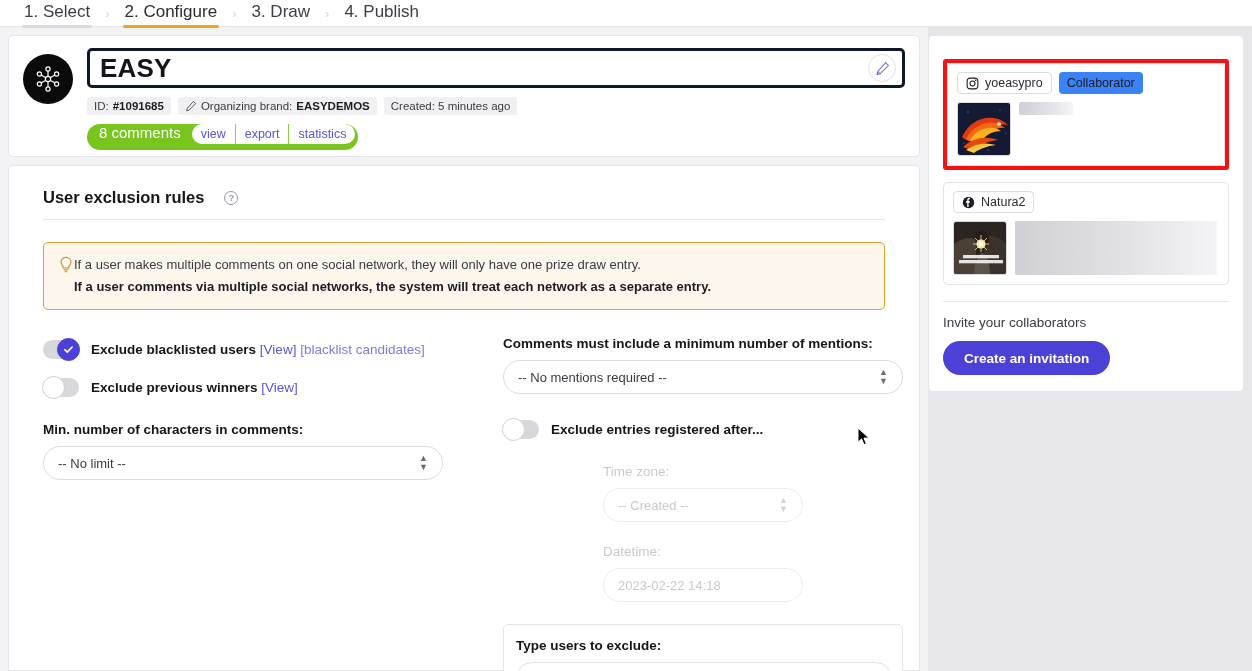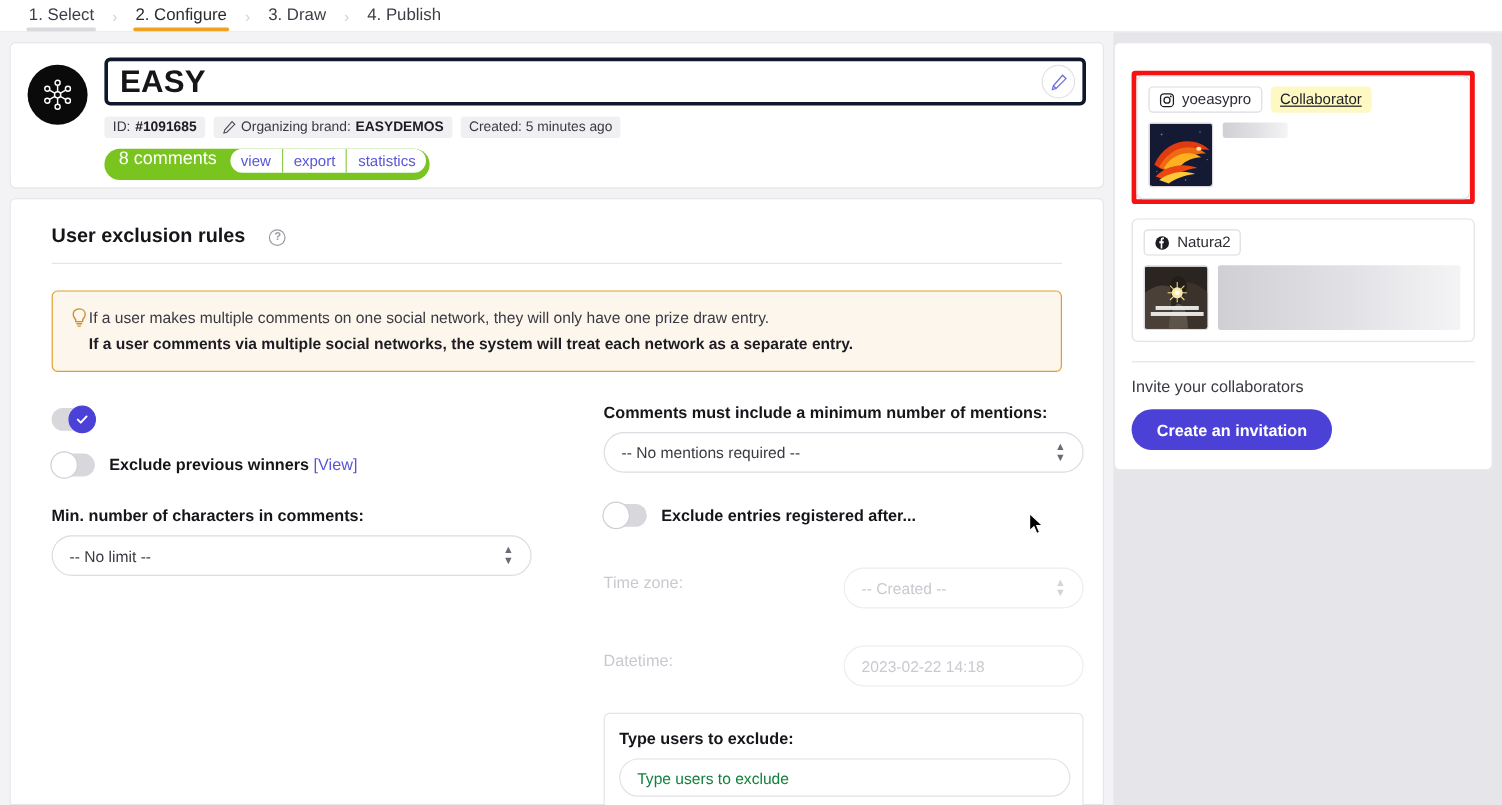--- a/index.html
+++ b/index.html
@@ -14,21 +14,21 @@
   
   .steps {
     height: 27px;
     display: flex; align-items: center;
     padding-left: 22px;
     gap: 0;
     background: #ffffff;
     border-bottom: 1px solid #e9e9ec;
   }
   .step {
-    font-size: 14px; color: #3d3d46;
+    font-size: 17px; color: #3d3d46;
     padding: 3px 2px 5px 2px;
     position: relative; white-space: nowrap;
     cursor: pointer;
   }
   .step.done { color: #3d3d46; }
   .step.done::after{
     content:""; position:absolute; left:0; right:0; bottom:-1px;
     height:3px; background:#d9d9de; border-radius:2px;
   }
   .step.active { color: #2b2b33; font-weight: 400; }
@@ -165,21 +165,21 @@
     margin-top:9px; width:400px; height:34px;
     border:1px solid #dcdce2; border-radius:18px;
     background:#ffffff; display:flex; align-items:center;
     padding:0 14px; font-size:13px; color:#3a3a43;
     cursor:pointer; position:relative;
   }
   .sel .caret { margin-left:auto; color:#6b6b75; font-size:9px; line-height:1; text-align:center;}
   .sel.dim { color:#c9c9d0; border-color:#eeeef2; }
   .sel.dim .caret { color:#d3d3da; }
 
-  .row-dim { display:flex; align-items:center; margin-top:22px; }
+  .row-dim { display:flex; align-items:center; margin-top:22px;flex-direction:column; }
   .row-dim .rl { width:200px; font-size:13.5px; color:#c9c9d0; }
   .sel-sm { width:200px; }
 
   .exclude-box {
     margin-top:22px; width:400px;
     border:1px solid #e4e4e9; border-radius:5px;
     padding:13px 12px 14px 12px; background:#fff;
   }
   .eb-title { font-size:13.5px; font-weight:700; color:#15151a; }
   .eb-input {
@@ -206,22 +206,22 @@
     background:#ffffff; padding:8px 9px 9px 9px;
   }
   .post-card.plain { margin-top:12px; }
   .pc-head { display:flex; align-items:center; gap:7px; }
   .net-chip {
     display:flex;align-items:center;gap:6px;
     border:1px solid #dcdce2; border-radius:4px;
     padding:3px 8px; font-size:12.5px; color:#2b2b33; background:#fff;
   }
   .collab-chip {
-    background:#fef9c3; color:#1c1c22; font-size:12.5px;
-    border-radius:4px; padding:4px 8px; white-space:nowrap;text-decoration:underline;
+    background:#3b82f6; color:#1c1c22; font-size:12.5px;
+    border-radius:4px; padding:4px 8px; white-space:nowrap;
   }
   .pc-body { display:flex; gap:8px; margin-top:8px; }
   .thumb { width:54px;height:54px;border-radius:3px;flex:0 0 auto;
            border:1px solid #d9d9de; overflow:hidden; position:relative; }
   .redact {
     background:linear-gradient(90deg,#cfcfd4 0%, #e2e2e6 55%, #f4f4f6 100%);
     border-radius:2px;
   }
   .redact-sm { width:54px;height:13px; }
   .redact-lg { width:202px;height:54px; }
@@ -341,20 +341,25 @@
 
           <div class="col-l">
             <div class="tog-row">
               <div class="toggle on">
                 <div class="knob">
                   <svg width="11" height="11" viewBox="0 0 12 12">
                     <polyline points="2,6.2 4.7,8.9 10,3.3" fill="none" stroke="#ffffff" stroke-width="1.8" stroke-linecap="round" stroke-linejoin="round"></polyline>
                   </svg>
                 </div>
               </div>
+              <div class="tog-label">
+                <span>Exclude blacklisted users</span>
+                <span class="lnk">[View]</span>
+                <span class="lnk-muted">[blacklist candidates]</span>
+              </div>
             </div>
 
             <div class="tog-row">
               <div class="toggle">
                 <div class="knob"></div>
               </div>
               <div class="tog-label">
                 <span>Exclude previous winners</span>
                 <span class="lnk">[View]</span>
               </div>

